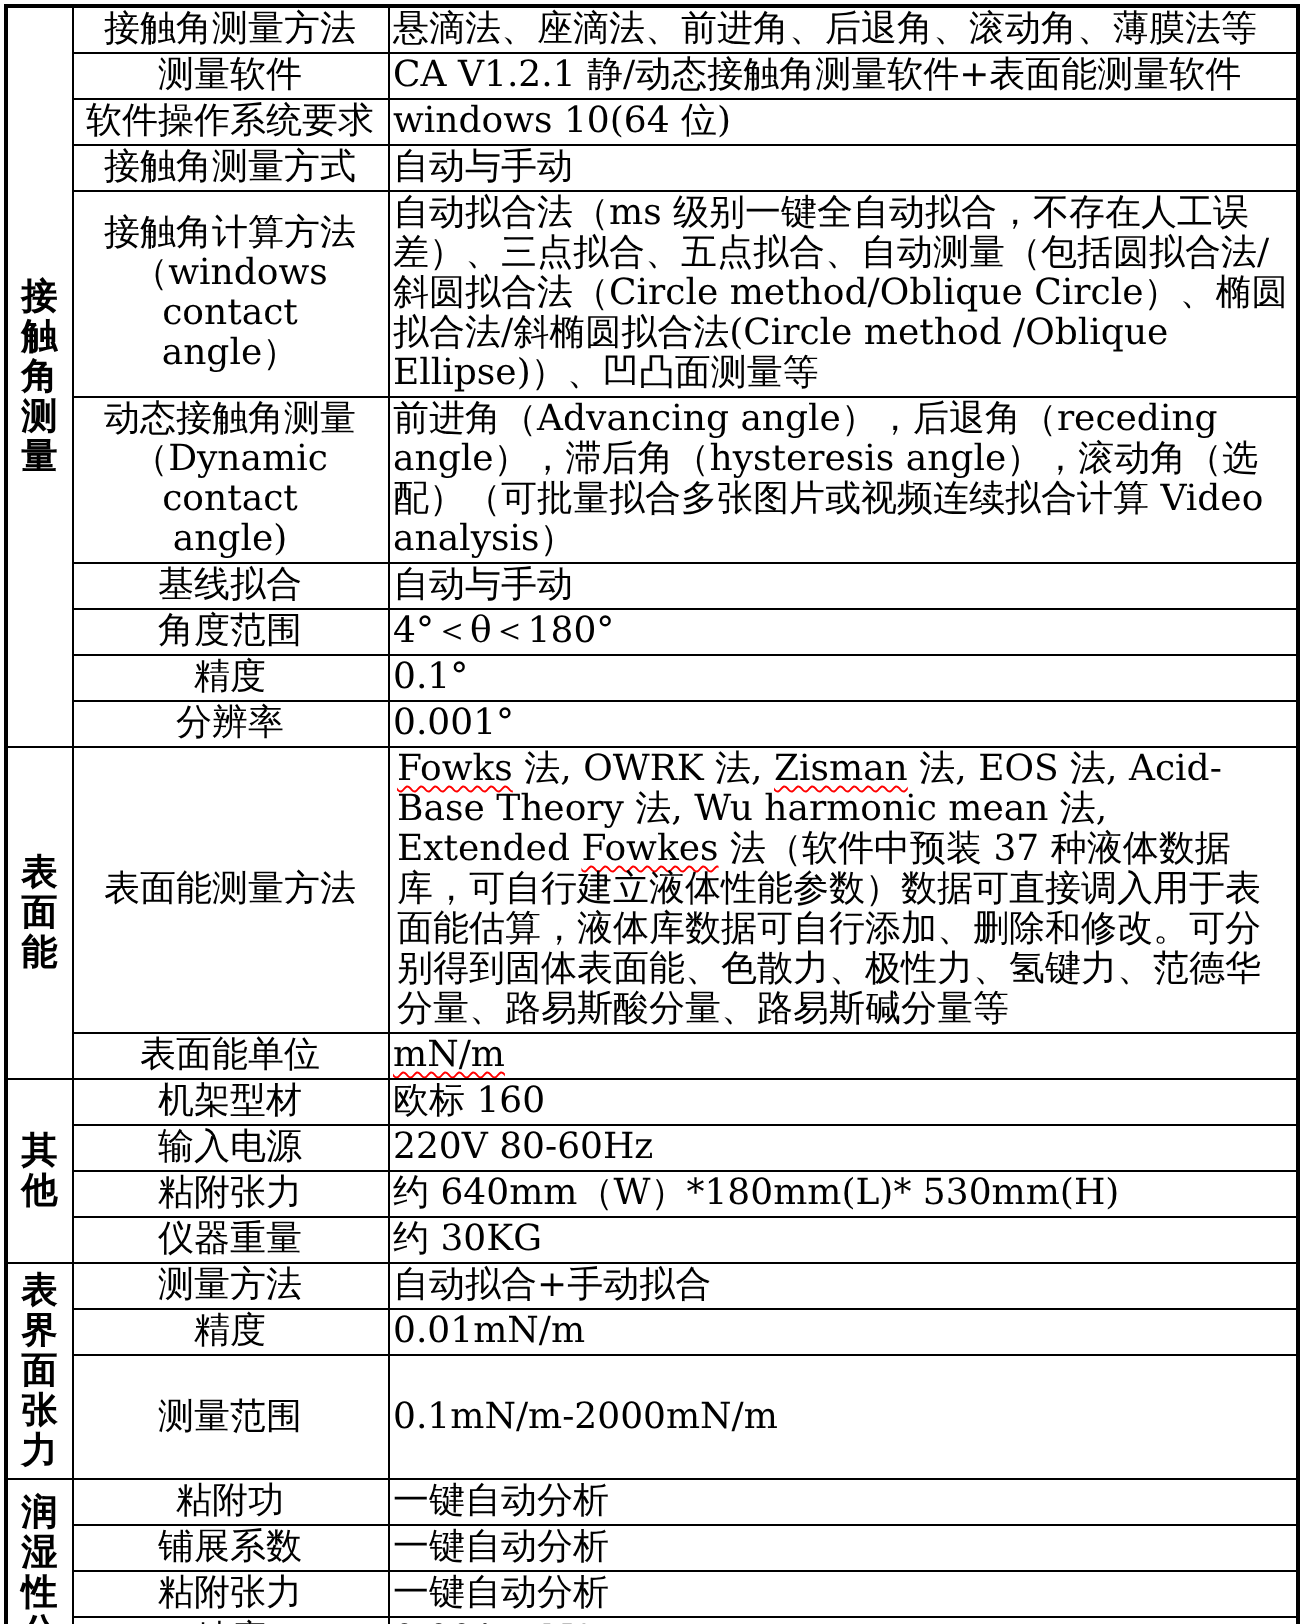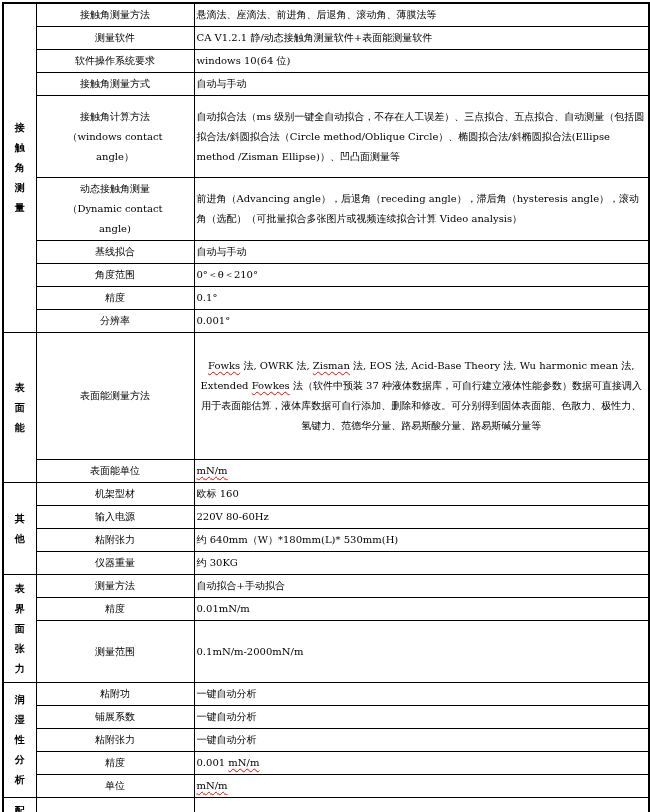--- a/index.html
+++ b/index.html
@@ -16,41 +16,41 @@
   }
   table.spec {
     border-collapse: collapse;
     table-layout: fixed;
     width: 646px;
     border: 2px solid #000000;
   }
   table.spec td {
     border: 1px solid #000000;
     vertical-align: middle;
-    font-size: 10px;
+    font-size: 18px;
     line-height: 20px;
     padding: 1px 2px;
     overflow: hidden;
     word-break: break-word;
   }
   td.cat {
     font-weight: bold;
     font-size: 17px;
     line-height: 22px;
     text-align: center;
     white-space: pre-line;
   }
   td.lab {
     text-align: center;
     white-space: pre-line;
   }
   td.val {
   }
   td.val.left {
-    text-align: center;
+    text-align: left;
     padding: 1px 4px;
   }
   .sq {
     text-decoration: underline;
     text-decoration-style: wavy;
     text-decoration-color: #ff0000;
     text-decoration-thickness: 1px;
     text-underline-offset: 2px;
   }
 </style>
@@ -83,35 +83,35 @@
           <td class="val">windows 10(64 位)</td>
         </tr>
         <tr style="height: 22px;">
           <td class="lab">接触角测量方式</td>
           <td class="val">自动与手动</td>
         </tr>
         <tr style="height: 82px;">
           <td class="lab">接触角计算方法
 （windows contact
 angle）</td>
-          <td class="val">自动拟合法（ms 级别一键全自动拟合，不存在人工误差）、三点拟合、五点拟合、自动测量（包括圆拟合法/斜圆拟合法（Circle method/Oblique Circle）、椭圆拟合法/斜椭圆拟合法(Ellipse method /Zisman Ellipse)）、凹凸面测量等</td>
+          <td class="val">自动拟合法（ms 级别一键全自动拟合，不存在人工误差）、三点拟合、五点拟合、自动测量（包括圆拟合法/斜圆拟合法（Circle method/Oblique Circle）、椭圆拟合法/斜椭圆拟合法(Circle method /Oblique Ellipse)）、凹凸面测量等</td>
         </tr>
         <tr style="height: 63px;">
           <td class="lab">动态接触角测量
 （Dynamic contact
 angle)</td>
           <td class="val">前进角（Advancing angle），后退角（receding angle），滞后角（hysteresis angle），滚动角（选配）（可批量拟合多张图片或视频连续拟合计算 Video analysis）</td>
         </tr>
         <tr style="height: 21px;">
           <td class="lab">基线拟合</td>
           <td class="val">自动与手动</td>
         </tr>
         <tr style="height: 21px;">
           <td class="lab">角度范围</td>
-          <td class="val">0°＜θ＜210°</td>
+          <td class="val">4°＜θ＜180°</td>
         </tr>
         <tr style="height: 21px;">
           <td class="lab">精度</td>
           <td class="val">0.1°</td>
         </tr>
         <tr style="height: 22px;">
           <td class="lab">分辨率</td>
           <td class="val">0.001°</td>
         </tr>
         <tr style="height: 127px;">

